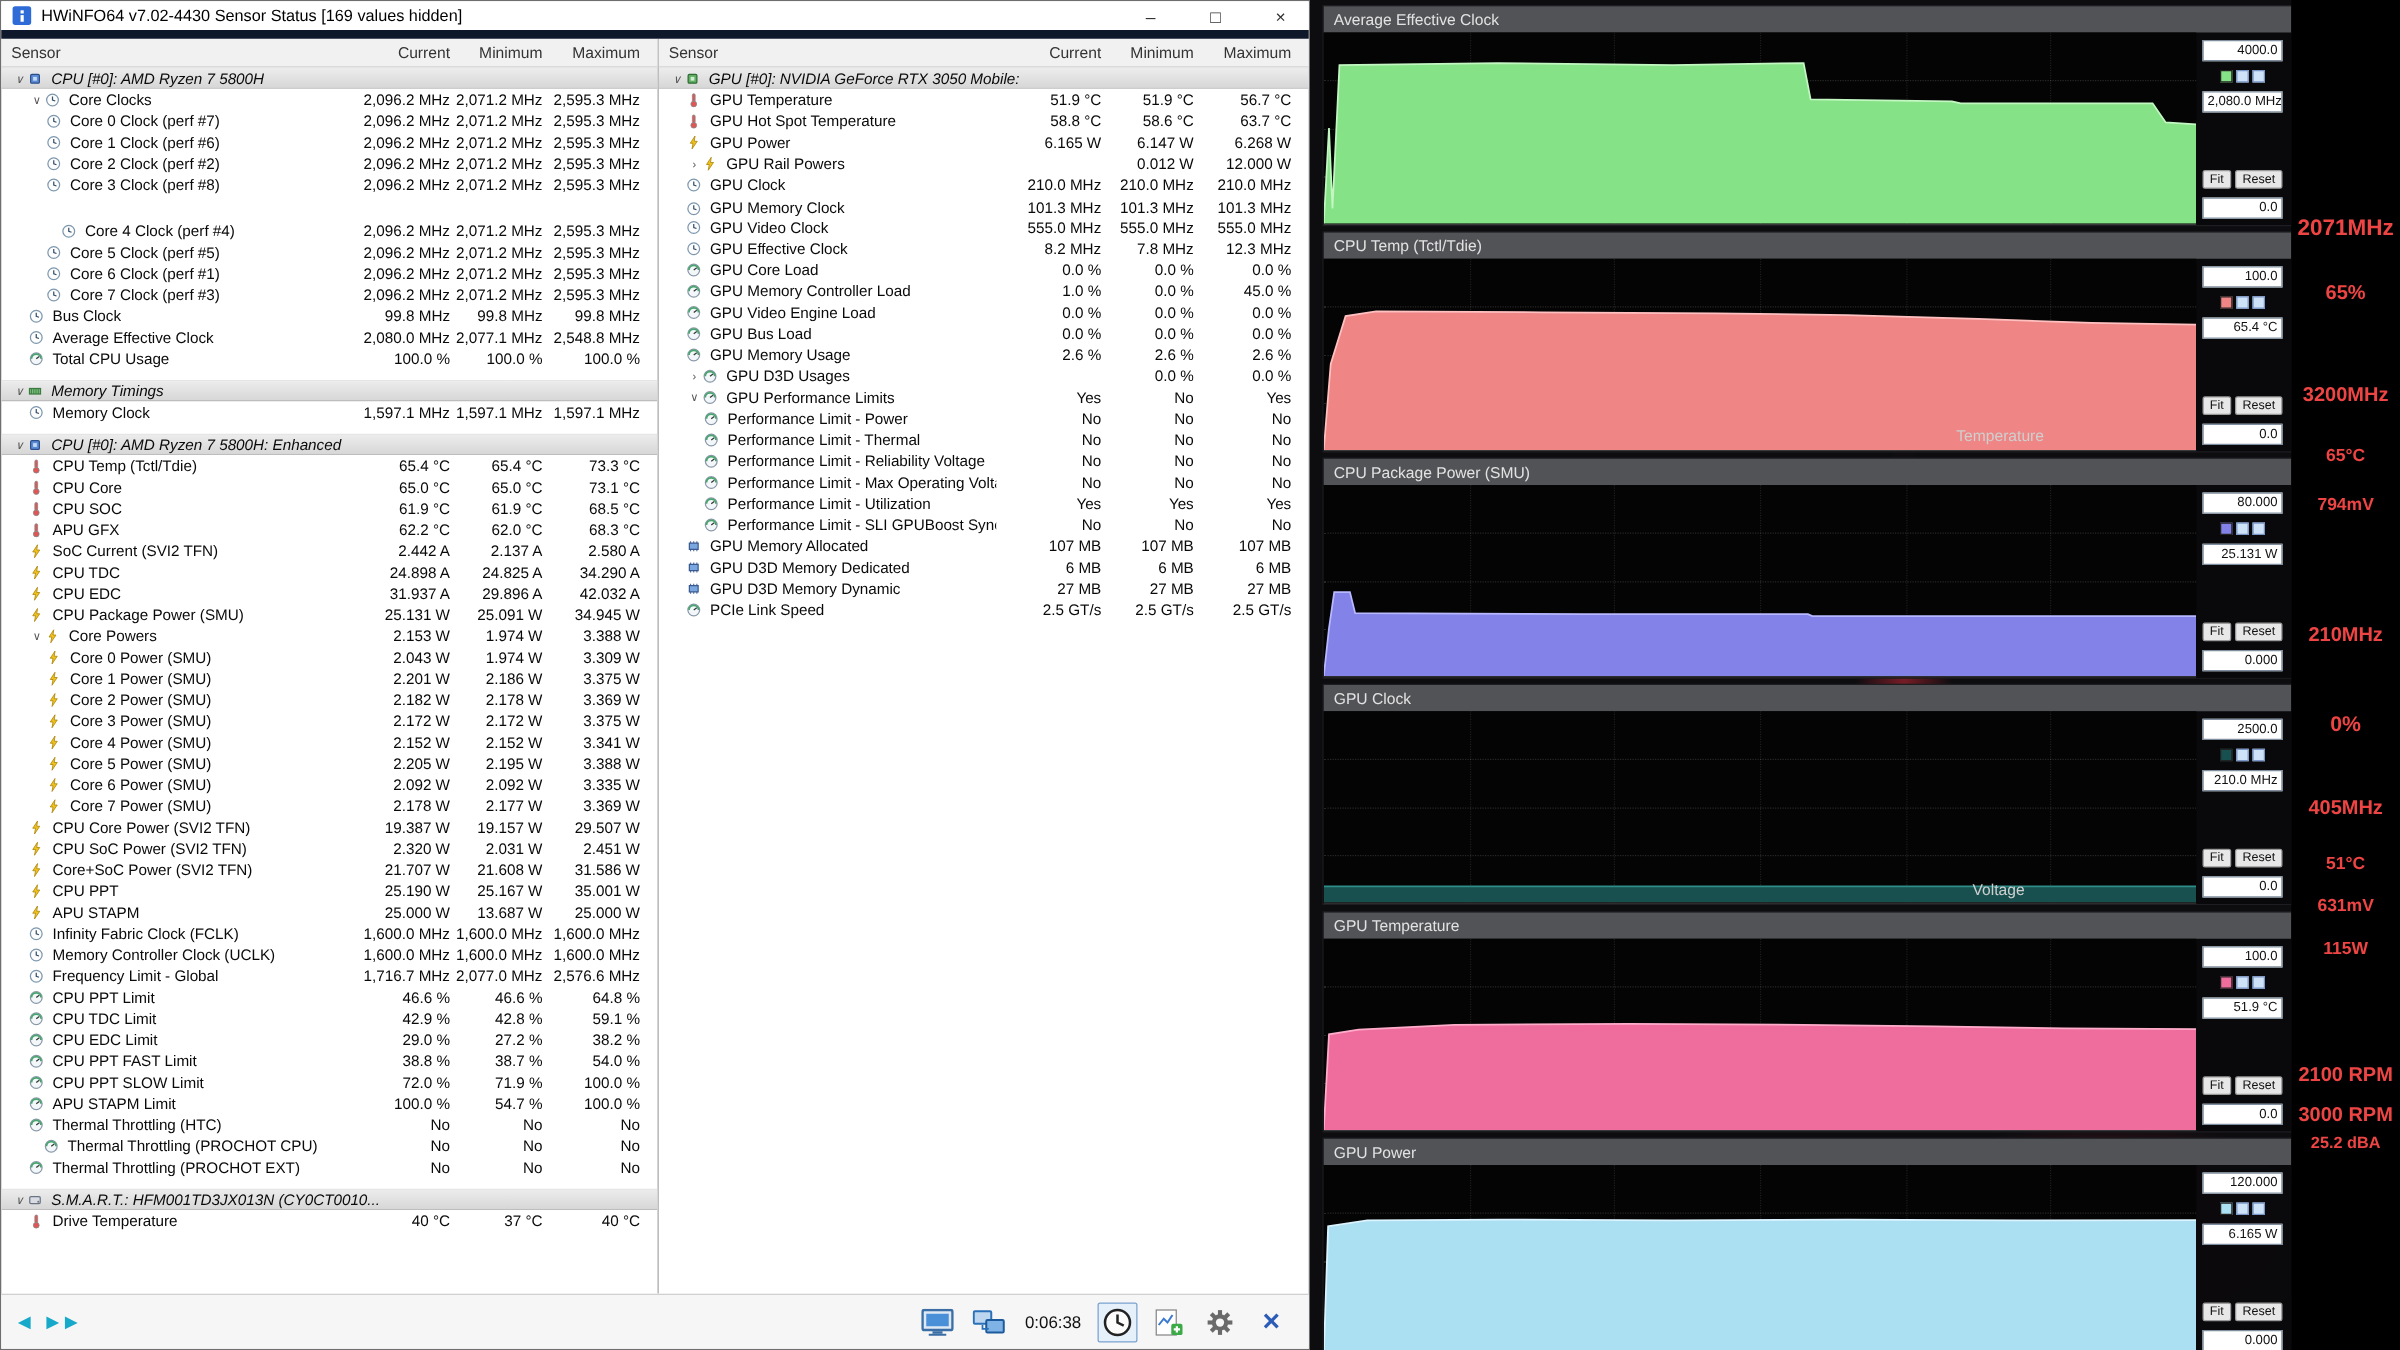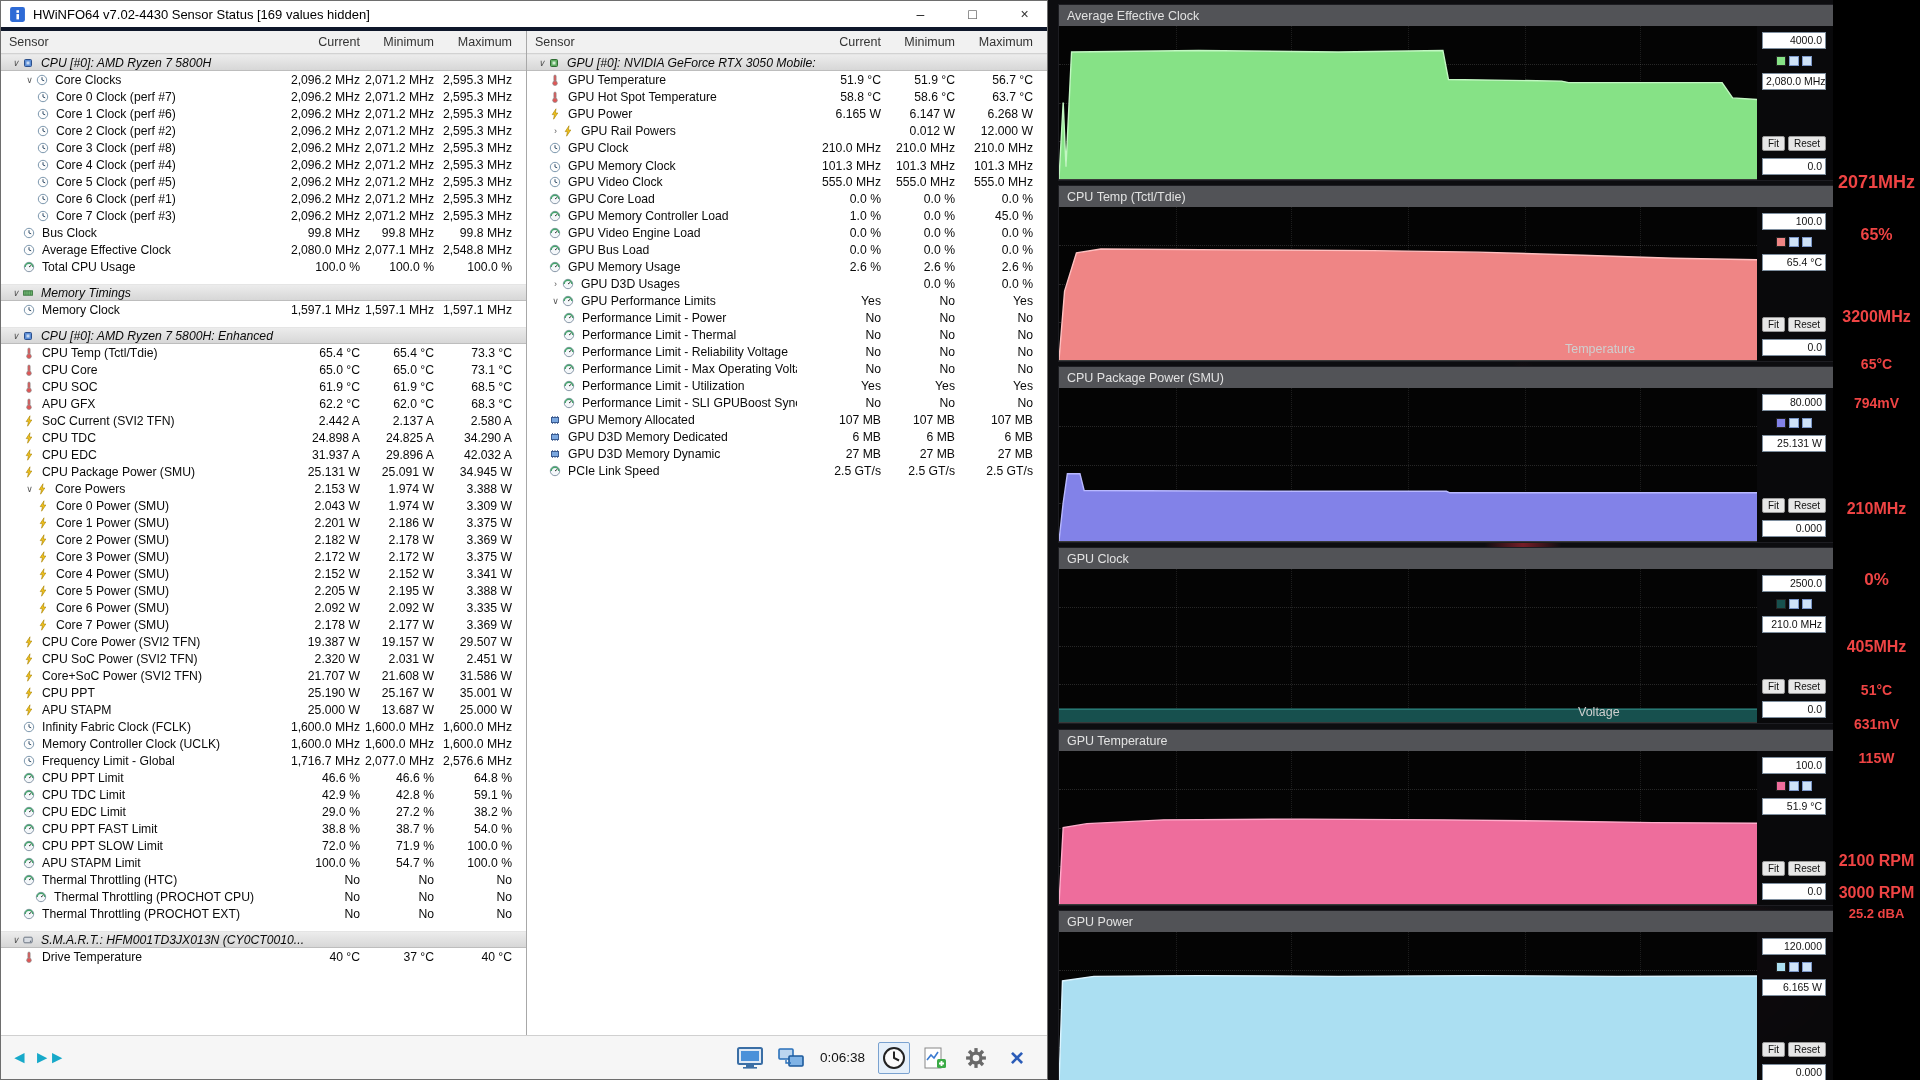--- a/index.html
+++ b/index.html
@@ -26,21 +26,21 @@
 .gspace{flex:1}
 .gfr{display:flex;gap:3px}
 .gbtn{font-size:10px;padding:1px 5px;background:#e7e7e7;border:1px solid #999;color:#111;font-family:"Liberation Sans",sans-serif;border-radius:2px}
 .bglabel{position:absolute;color:#cfcfcf;font-size:12.5px;z-index:6}
 #bg0{left:517px;top:342px}
 #bg1{left:530px;top:705px}
 .osd{position:absolute;left:785px;top:0;width:87px;height:1080px;background:#000;z-index:4}
 .osdv{position:absolute;left:0;width:100%;text-align:center;color:#ef4444;font-weight:bold;white-space:nowrap}
 
 .window{position:absolute;left:0;top:0;width:1048px;height:1080px;background:#fff;border:1px solid #6e6e6e;display:flex;flex-direction:column;z-index:10}
-.titlebar{height:30px;display:flex;align-items:center;background:#fff;border-bottom:4px solid #0f172a;padding-left:8px;gap:7px;flex:none}
+.titlebar{height:30px;display:flex;align-items:center;background:#fff;border-bottom:7px solid #0f172a;padding-left:8px;gap:7px;flex:none}
 .appicon{width:17px;height:17px;flex:none}
 .title{font-size:13px;color:#000;flex:1;white-space:nowrap;overflow:hidden}
 .winbtn{width:45px;height:30px;display:flex;align-items:center;justify-content:center;font-size:14px;color:#333;flex:none}
 .lists{flex:1;display:flex;overflow:hidden}
 .panel{display:flex;flex-direction:column;overflow:hidden}
 .panel.left{width:526px;border-right:1px solid #a8a8a8}
 .panel.rightp{flex:1}
 .colhdr{height:23px;display:flex;align-items:center;background:#f1f1f1;border-bottom:1px solid #d2d2d2;padding-left:8px;font-size:12.5px;color:#333;flex:none}
 .colhdr .name{flex:1}
 .rowsbox{flex:1;overflow:hidden}
@@ -394,21 +394,21 @@
               <svg viewBox="0 0 12 12">
                 <circle cx="6" cy="6" r="4.7" fill="#fdfdfd" stroke="#7d98ae"></circle>
                 <path d="M6 3.2 L6 6 L8.2 6.8" stroke="#35506b" fill="none"></path>
               </svg>
             </span>
             <span class="lbl">Core 3 Clock (perf #8)</span>
             <span class="val c0">2,096.2 MHz</span>
             <span class="val c1">2,071.2 MHz</span>
             <span class="val c2">2,595.3 MHz</span>
           </div>
-          <div class="row" style="padding-left: 36px;">
+          <div class="row" style="padding-left: 48px; margin-top: 20px;">
             <span class="ric">
               <svg viewBox="0 0 12 12">
                 <circle cx="6" cy="6" r="4.7" fill="#fdfdfd" stroke="#7d98ae"></circle>
                 <path d="M6 3.2 L6 6 L8.2 6.8" stroke="#35506b" fill="none"></path>
               </svg>
             </span>
             <span class="lbl">Core 4 Clock (perf #4)</span>
             <span class="val c0">2,096.2 MHz</span>
             <span class="val c1">2,071.2 MHz</span>
             <span class="val c2">2,595.3 MHz</span>
@@ -1038,20 +1038,32 @@
             <span class="ric">
               <svg viewBox="0 0 12 12">
                 <circle cx="6" cy="6" r="4.7" fill="#fdfdfd" stroke="#7d98ae"></circle>
                 <path d="M6 3.2 L6 6 L8.2 6.8" stroke="#35506b" fill="none"></path>
               </svg>
             </span>
             <span class="lbl">GPU Video Clock</span>
             <span class="val c0">555.0 MHz</span>
             <span class="val c1">555.0 MHz</span>
             <span class="val c2">555.0 MHz</span>
+          </div>
+          <div class="row" style="padding-left: 22px;">
+            <span class="ric">
+              <svg viewBox="0 0 12 12">
+                <circle cx="6" cy="6" r="4.7" fill="#fdfdfd" stroke="#7d98ae"></circle>
+                <path d="M6 3.2 L6 6 L8.2 6.8" stroke="#35506b" fill="none"></path>
+              </svg>
+            </span>
+            <span class="lbl">GPU Effective Clock</span>
+            <span class="val c0">8.2 MHz</span>
+            <span class="val c1">7.8 MHz</span>
+            <span class="val c2">12.3 MHz</span>
           </div>
           <div class="row" style="padding-left: 22px;">
             <span class="ric">
               <svg viewBox="0 0 12 12">
                 <circle cx="6" cy="6" r="4.7" fill="#f4f7fa" stroke="#8898a8"></circle>
                 <path d="M2.2 6 A3.8 3.8 0 0 1 9.8 6" fill="none" stroke="#46a46c" stroke-width="1.4"></path>
                 <path d="M6 6 L8.4 4.2" stroke="#333"></path>
               </svg>
             </span>
             <span class="lbl">GPU Core Load</span>

